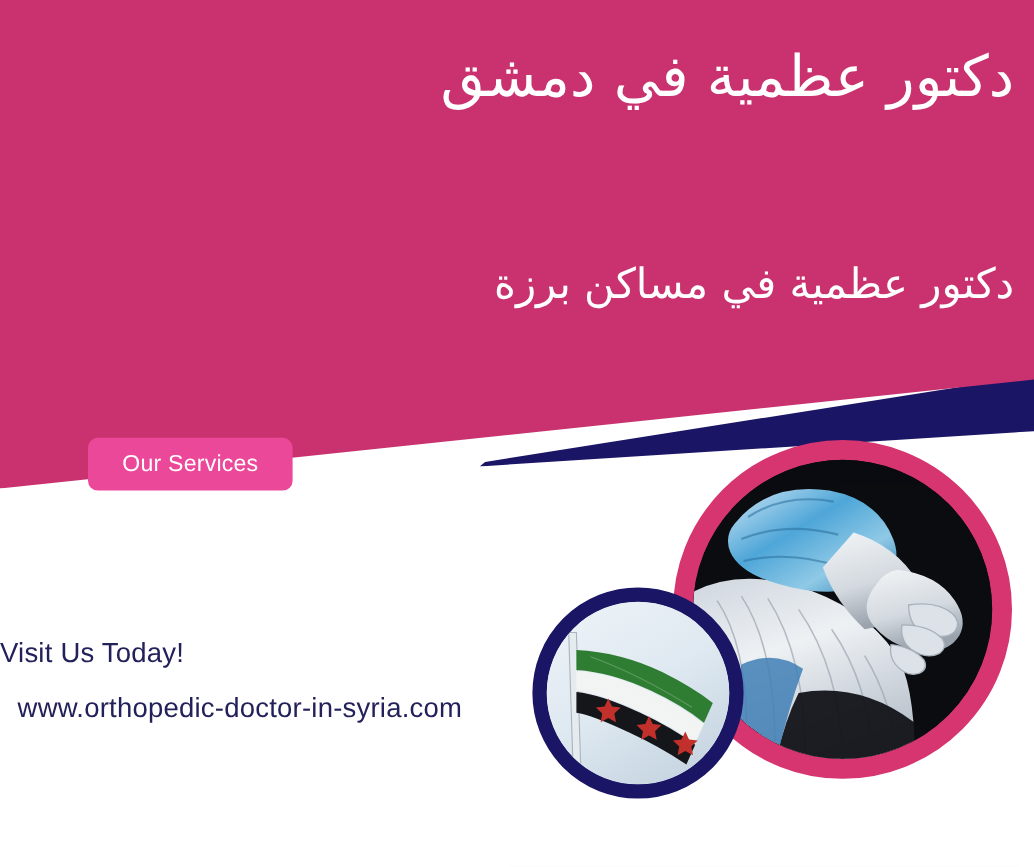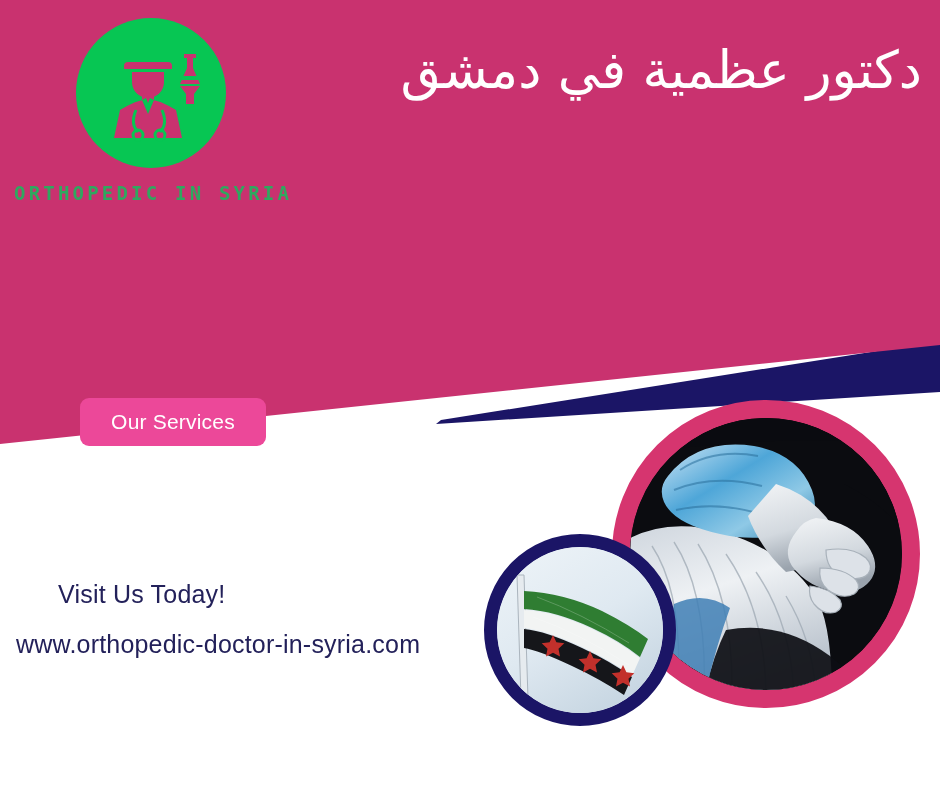--- a/index.html
+++ b/index.html
@@ -128,34 +128,34 @@
   }
 
   
   .cta-block {
     position: absolute;
     left: 0;
     top: 578px;
     width: 470px;
   }
   .cta-visit {
-    padding-left: 58px;
     color: #23215a;
     font-size: 25px;
     line-height: 1.35;
     letter-spacing: 0.2px;
   }
   .cta-url {
     margin-top: 16px;
-    padding-left: 16px;
+    padding-left: 4px;
     color: #23215a;
     font-size: 25px;
     line-height: 1.3;
     letter-spacing: 0.2px;
     white-space: nowrap;
+    margin-left: 12px;
   }
 
   
   .photo-circle {
     position: absolute;
     border-radius: 50%;
     overflow: hidden;
   }
 
   .photo-surgery {
@@ -190,47 +190,23 @@
 </style>
 </head>
 <body>
 
 <div class="banner">
 
   <div class="bg-white"></div>
   <div class="bg-navy-band"></div>
   <div class="bg-pink"></div>
 
-  <div class="logo-block">
-    <div class="logo-mark">
-      <svg width="150" height="150" viewBox="0 0 150 150" aria-hidden="true">
-
-        <path d="M52 44 h40 a4 4 0 0 1 4 4 v3 h-48 v-3 a4 4 0 0 1 4 -4 z" fill="#c9326f"></path>
-        <path d="M56 54 h32 v10 a16 16 0 0 1 -32 0 z" fill="#c9326f"></path>
-        <rect x="66" y="72" width="12" height="12" fill="#c9326f"></rect>
-
-        <path d="M44 92 q20 -12 28 -10 q8 -2 28 10 l6 28 h-68 z" fill="#c9326f"></path>
-
-        <path d="M66 82 l6 14 l6 -14 l-4 -2 l-2 5 l-2 -5 z" fill="#07c653"></path>
-
-        <path d="M60 92 q-6 14 2 22" stroke="#07c653" stroke-width="3" fill="none"></path>
-        <path d="M86 92 q6 14 -2 22" stroke="#07c653" stroke-width="3" fill="none"></path>
-        <circle cx="62" cy="117" r="5" fill="none" stroke="#07c653" stroke-width="3"></circle>
-        <circle cx="84" cy="117" r="5" fill="none" stroke="#07c653" stroke-width="3"></circle>
-
-        <path d="M108 36 h12 v4 h-3 v10 l7 16 h-20 l7 -16 v-10 h-3 z" fill="#c9326f"></path>
-        <path d="M106 58 h22 v4 h-22 z" fill="#07c653"></path>
-        <path d="M110 72 h8 v14 h-8 z" fill="#c9326f"></path>
-        <path d="M104 68 h20 l-6 8 h-8 z" fill="#c9326f"></path>
-      </svg>
-    </div>
-    <div class="logo-wordmark">ORTHOPEDIC IN SYRIA</div>
-  </div>
 
   <div class="arabic-heading primary">دكتور عظمية في دمشق</div>
+  <div class="arabic-heading secondary">دكتور عظمية في مساكن برزة</div>
 
   <div class="services-badge">Our Services</div>
 
   <div class="cta-block">
     <div class="cta-visit">Visit Us Today!</div>
     <div class="cta-url">www.orthopedic-doctor-in-syria.com</div>
   </div>
 
   <div class="photo-circle photo-surgery">
     <div class="photo-inner">

